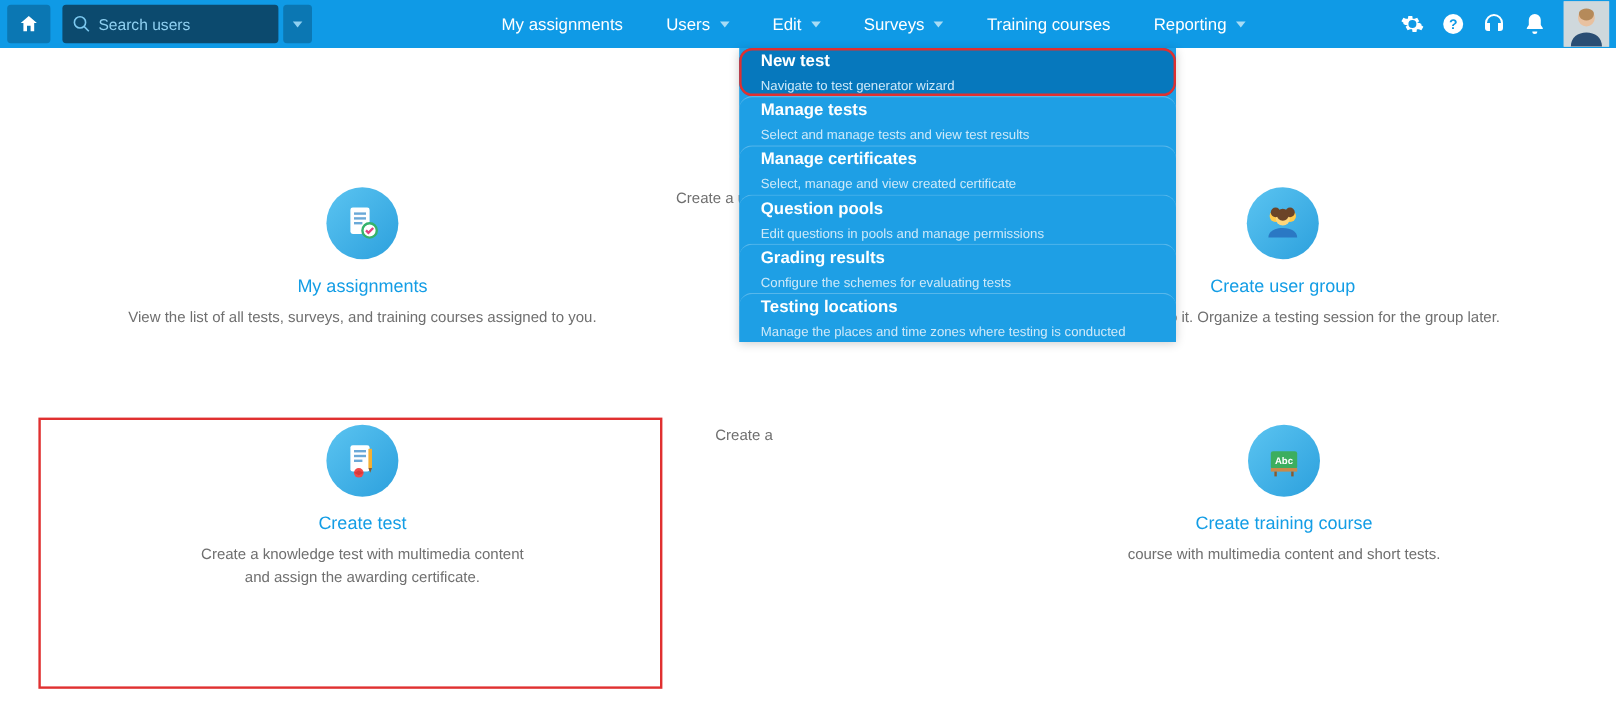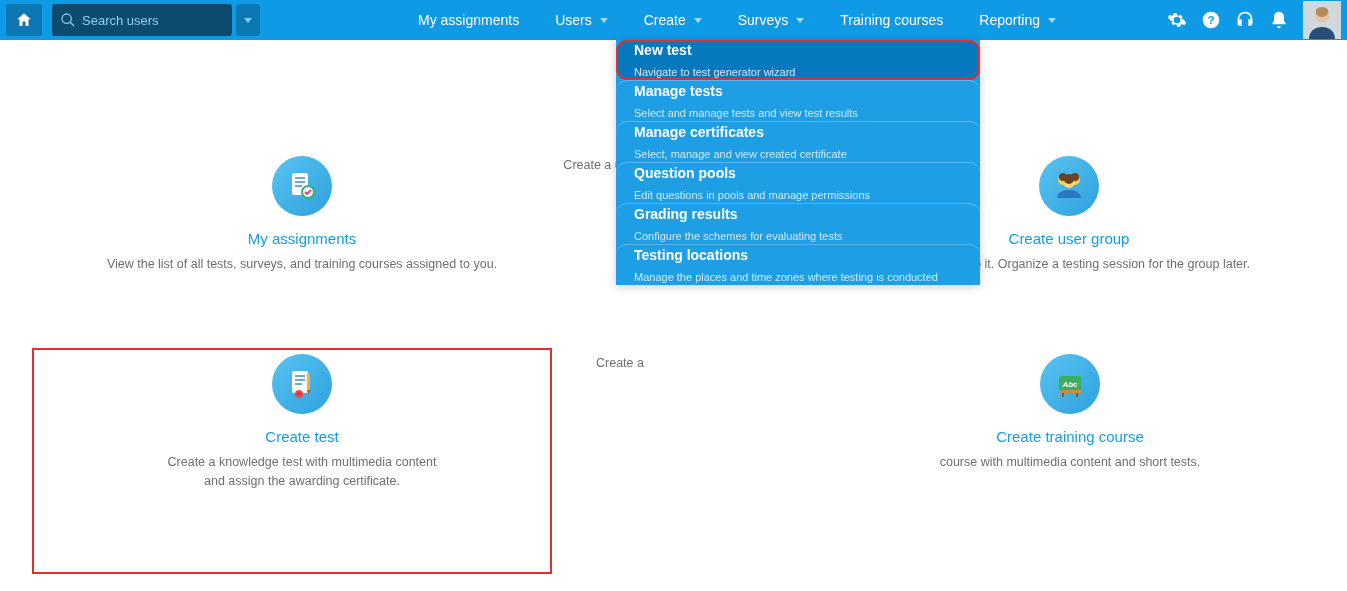--- a/index.html
+++ b/index.html
@@ -145,21 +145,21 @@
 
   .red-box {
     position: absolute;
     left: 32px; top: 308px;
     width: 520px; height: 226px;
     border: 2px solid #e03030;
     pointer-events: none;
   }
 
   
-  .ci-blue { background: linear-gradient(135deg,#5bc4f1,#2ca0dd); font-style: italic; }
+  .ci-blue { background: linear-gradient(135deg,#5bc4f1,#2ca0dd); }
 
 </style>
 </head>
 <body>
 
 <div class="topbar">
   <div class="home-btn">
     <svg viewBox="0 0 24 24">
         <path d="M12 3l9 8h-3v9h-4v-6h-4v6H6v-9H3z"></path>
       </svg>
@@ -177,21 +177,21 @@
 
   <div class="nav">
     <div class="nav-item">
         <span>My assignments</span>
       </div>
     <div class="nav-item">
         <span>Users</span>
         <span class="caret"></span>
       </div>
     <div class="nav-item">
-        <span>Create</span>
+        <span>Edit</span>
         <span class="caret"></span>
       </div>
     <div class="nav-item">
         <span>Surveys</span>
         <span class="caret"></span>
       </div>
     <div class="nav-item">
         <span>Training courses</span>
       </div>
     <div class="nav-item">

